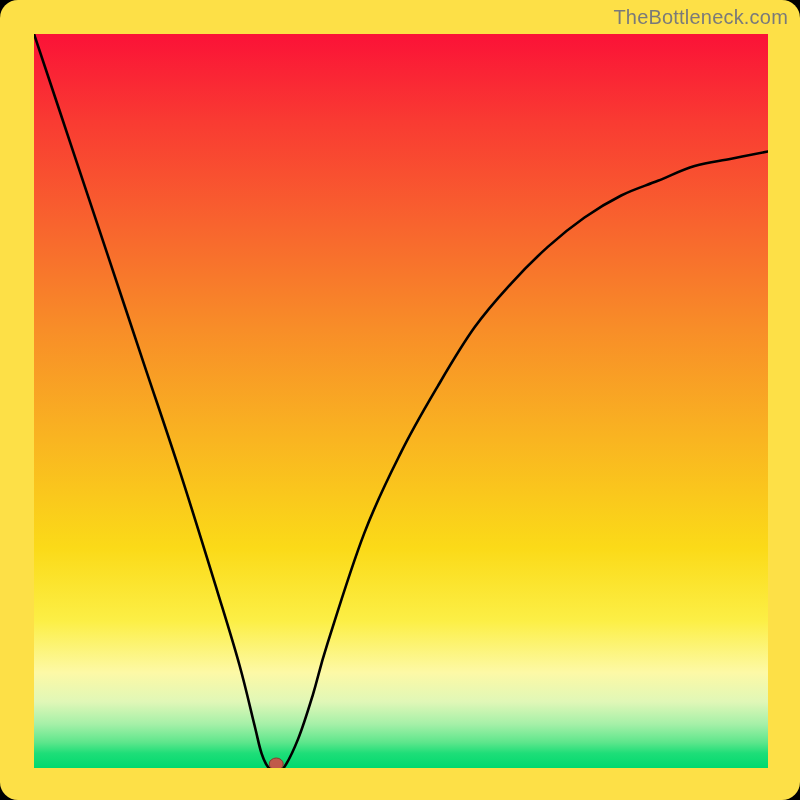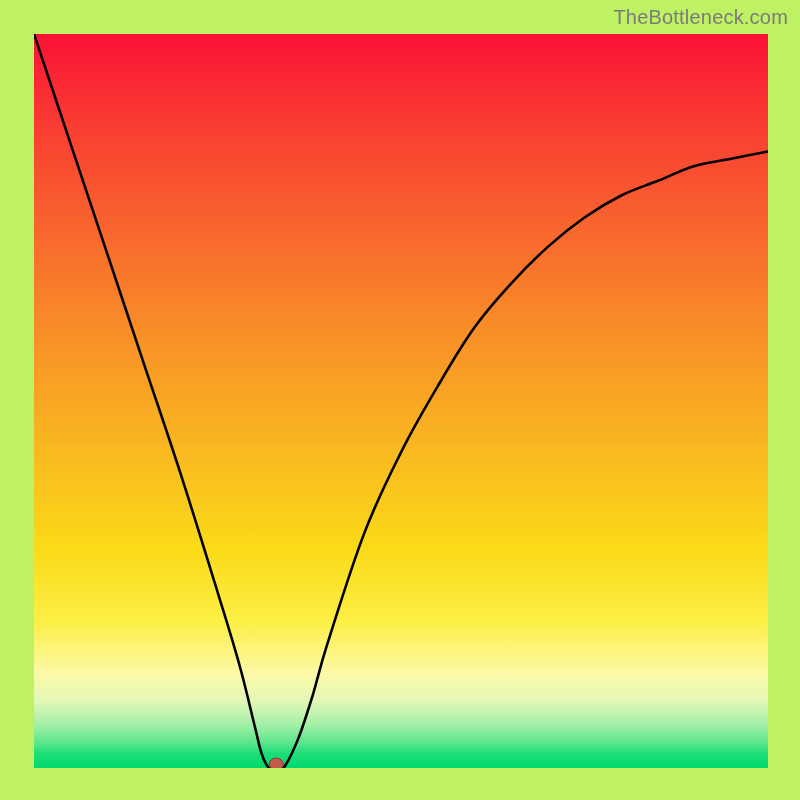--- a/index.html
+++ b/index.html
@@ -8,21 +8,22 @@
     width: 800px;
     height: 800px;
     background: #000;
     overflow: hidden;
     font-family: Arial, Helvetica, sans-serif;
   }
   .stage {
     position: relative;
     width: 800px;
     height: 800px;
-    background: #bef264;
+    background: #fde047;
+    border-radius: 18px;
   }
   .plot {
     position: absolute;
     left: 34px;
     top: 34px;
     width: 734px;
     height: 734px;
     
     background: linear-gradient(
       to bottom,

